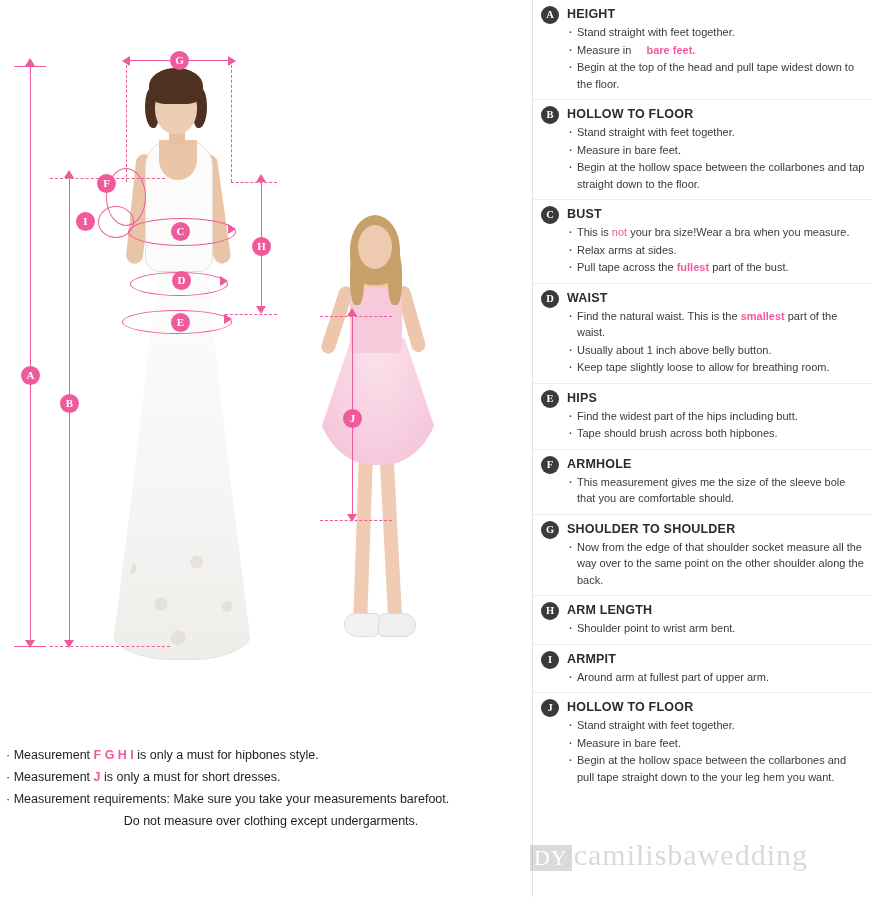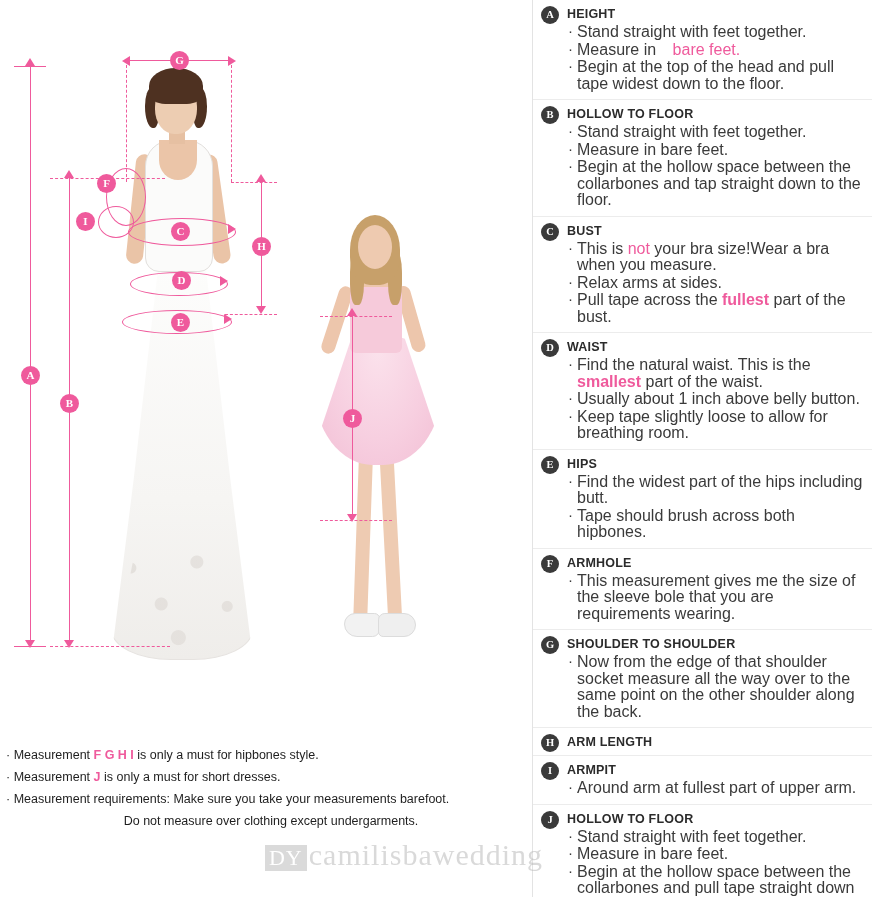--- a/index.html
+++ b/index.html
@@ -214,41 +214,41 @@
     font-weight: bold;
     letter-spacing: .2px;
     color: #2b2b2b;
   }
   .entry ul {
     margin: 0 0 4px 0;
     padding: 0;
     list-style: none;
   }
   .entry li {
-    font-size: 16px;
+    font-size: 11px;
     line-height: 16.5px;
     color: #3a3a3a;
     padding-left: 10px;
     position: relative;
     margin-bottom: 1px;
   }
   .entry li:before {
     content: "·";
     position: absolute;
     left: 1px; top: -1px;
     font-size: 15px;
     color: #3a3a3a;
   }
 
   
   #watermark {
     position: absolute;
     left: 0; top: 838px;
     width: 808px;
-    text-align: center;
+    text-align: right;
     font-family: "Liberation Serif", serif;
     font-size: 30px;
     color: rgba(170,170,170,.45);
     letter-spacing: 1px;
     pointer-events: none;
     z-index: 60;
   }
   #watermark .dy {
     display:inline-block;
     background: rgba(150,150,150,.35);
@@ -363,21 +363,21 @@
     </div>
   </div>
 
   <div id="right-panel">
 
     <div class="entry">
       <span class="letter">A</span>
       <h3>HEIGHT</h3>
       <ul>
         <li>Stand straight with feet together.</li>
-        <li>Measure in <span style="color:#ef5a9c;font-weight:normal;padding-left:12px;">bare feet.</span></li>
+        <li>Measure in <span style="color:#ef5a9c;font-weight:bold;padding-left:12px;">bare feet.</span></li>
         <li>Begin at the top of the head and pull tape widest down to the floor.</li>
       </ul>
     </div>
 
     <div class="entry">
       <span class="letter">B</span>
       <h3>HOLLOW TO FLOOR</h3>
       <ul>
         <li>Stand straight with feet together.</li>
         <li>Measure in bare feet.</li>
@@ -411,35 +411,38 @@
       <ul>
         <li>Find the widest part of the hips including butt.</li>
         <li>Tape should brush across both hipbones.</li>
       </ul>
     </div>
 
     <div class="entry">
       <span class="letter">F</span>
       <h3>ARMHOLE</h3>
       <ul>
-        <li>This measurement gives me the size of the sleeve bole that you are requirements wearing.</li>
+        <li>This measurement gives me the size of the sleeve bole that you are comfortable should.</li>
       </ul>
     </div>
 
     <div class="entry">
       <span class="letter">G</span>
       <h3>SHOULDER TO SHOULDER</h3>
       <ul>
         <li>Now from the edge of that shoulder socket measure all the way over to the same point on the other shoulder along the back.</li>
       </ul>
     </div>
 
     <div class="entry">
       <span class="letter">H</span>
       <h3>ARM LENGTH</h3>
+      <ul>
+        <li>Shoulder point to wrist arm bent.</li>
+      </ul>
     </div>
 
     <div class="entry">
       <span class="letter">I</span>
       <h3>ARMPIT</h3>
       <ul>
         <li>Around arm at fullest part of upper arm.</li>
       </ul>
     </div>
 

